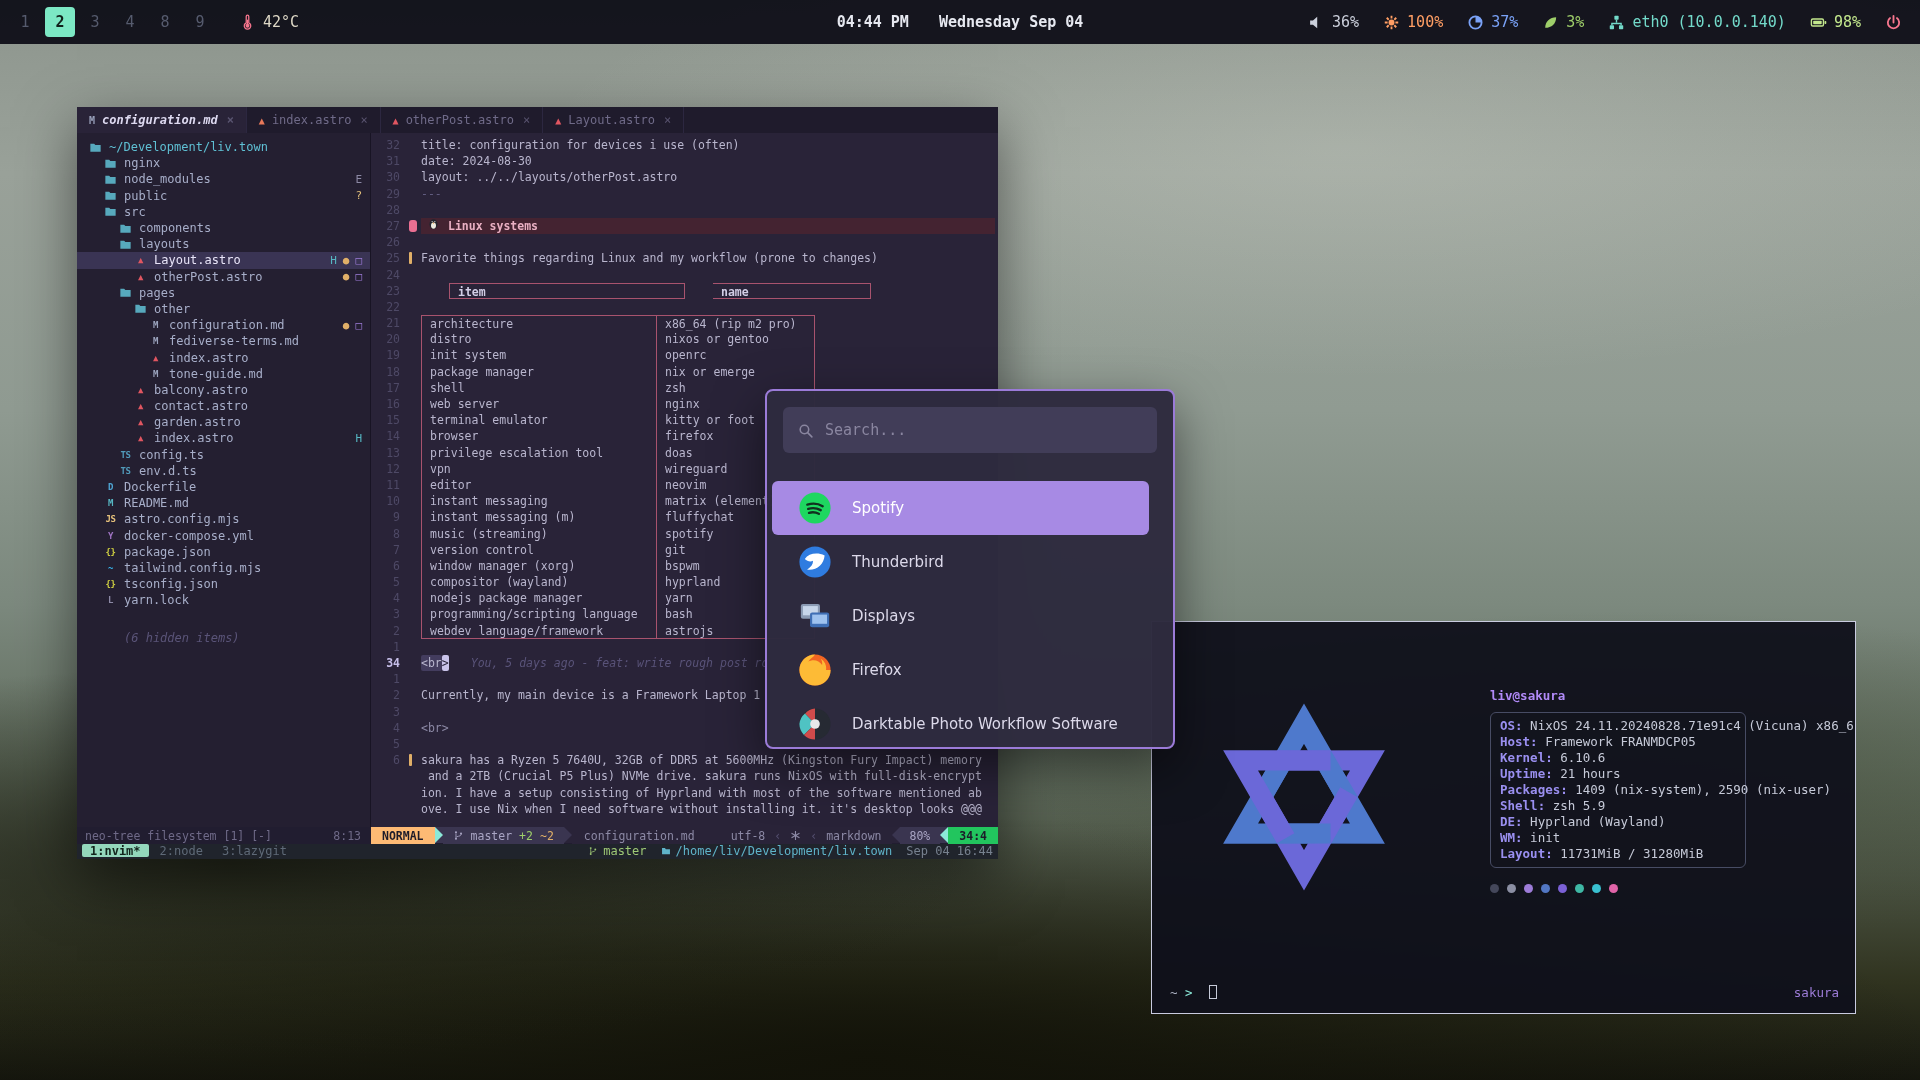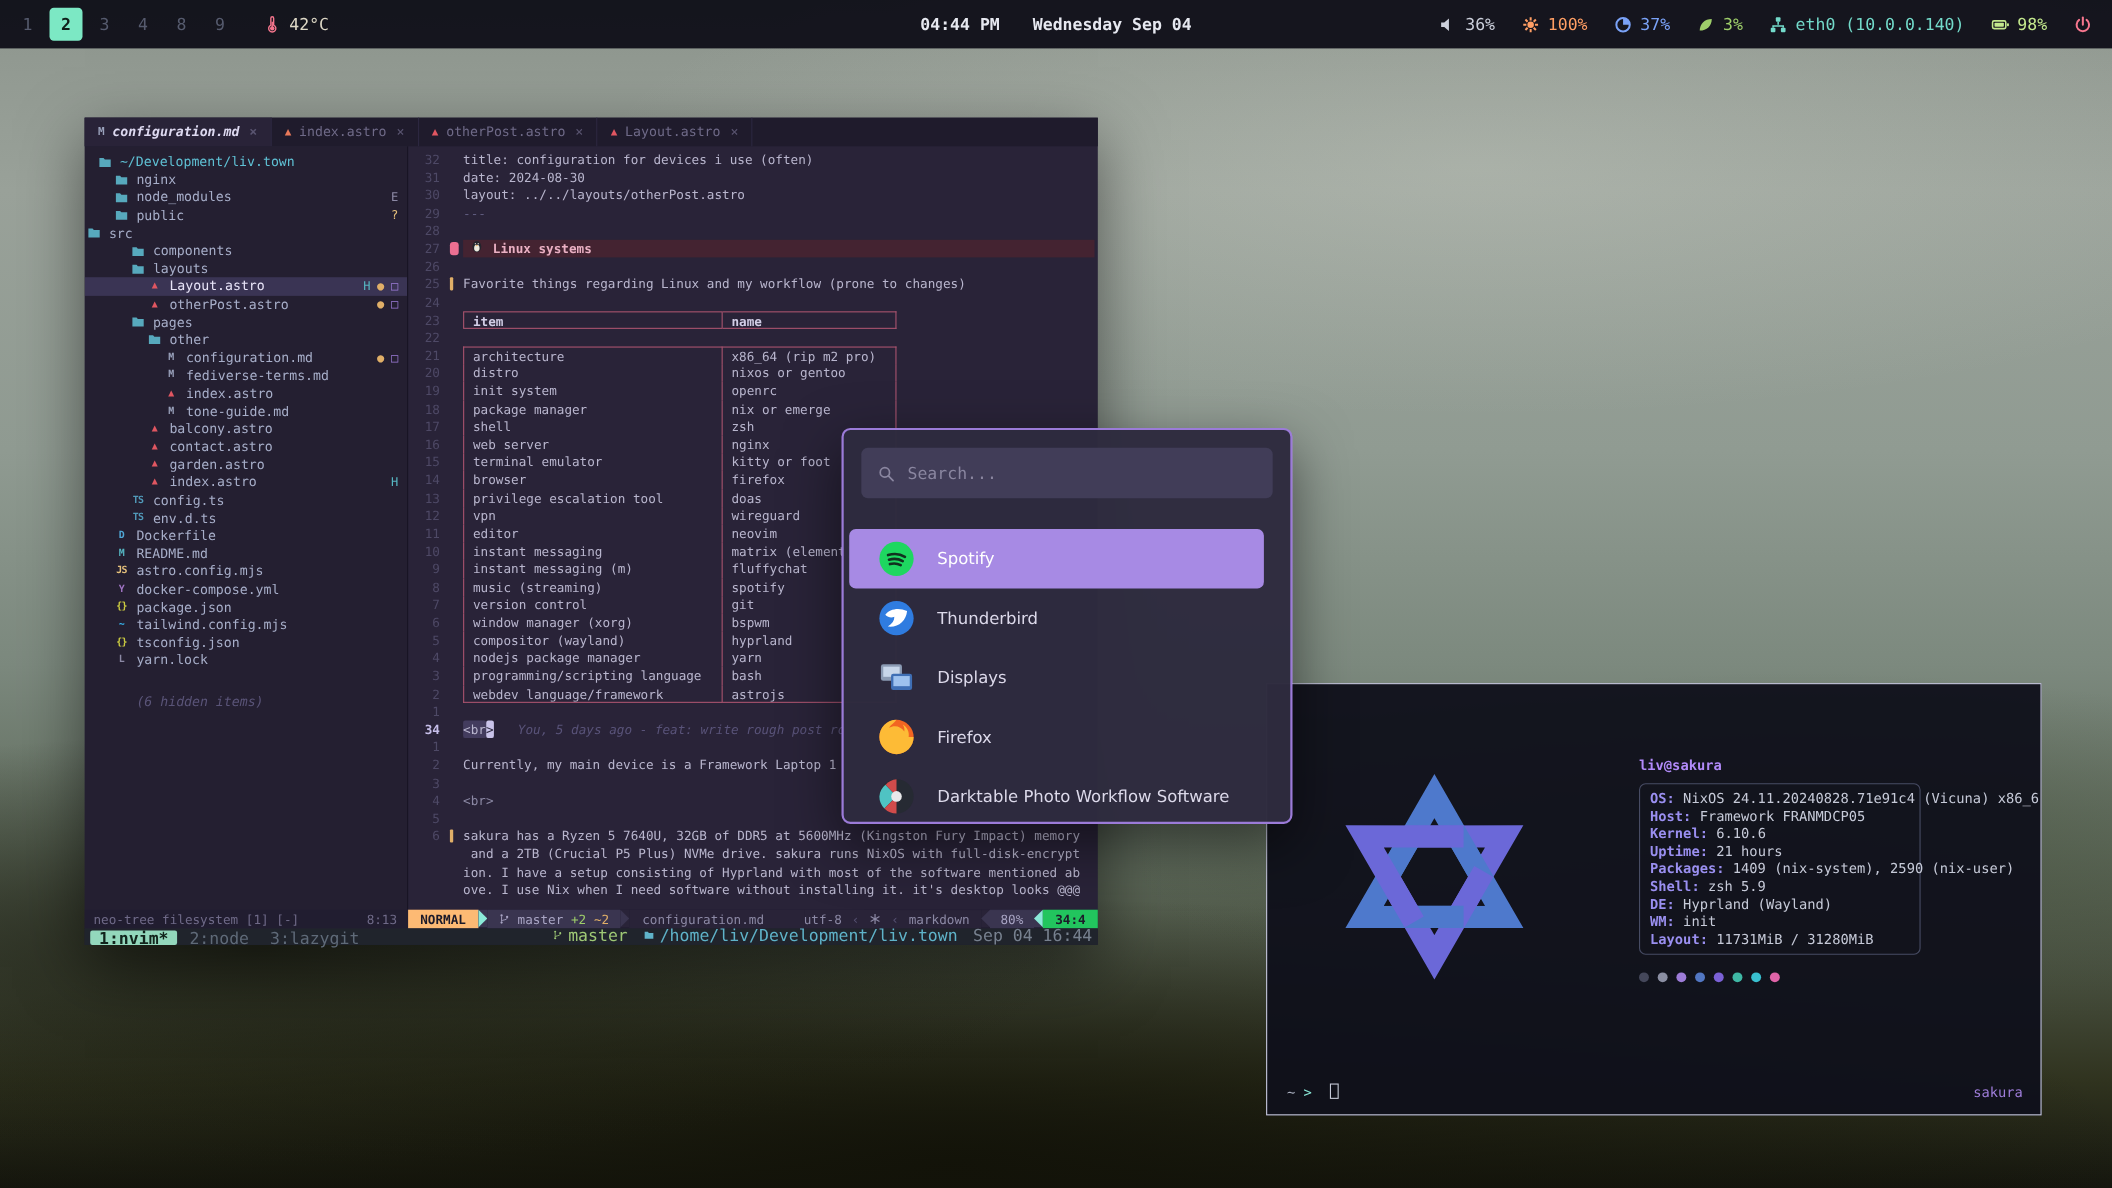--- a/index.html
+++ b/index.html
@@ -65,21 +65,21 @@
   .gut.cur { color:#c5bde8; font-weight:bold; }
   .sgn { width:12px; flex:none; display:flex; align-items:center; }
   .sbar { width:3px; height:12px; border-radius:1px; }
   .spill { width:8px; height:12px; border-radius:3px; background:#eb6f92; }
   .hband { flex:1; background:#442331; color:#eab0c3; font-weight:bold;
     display:flex; align-items:center; gap:8px; padding-left:6px; margin-right:3px; }
   .hband svg { width:13px; height:13px; }
   .tc { height:16.2px; padding:0 8px; overflow:hidden; white-space:pre; color:#b9b6ce; }
   .c1 { width:236px; flex:none; }
   .c2 { width:158px; flex:none; }
-  .th { border:1px solid #a8536e; font-weight:bold; color:#d2cee6; }
+  .th { border:1px solid #a8536e; font-weight:bold; color:#d2cee6;margin-left:28px; }
   .c2.th { border-left:none; }
   .trw .c1 { border-left:1px solid #a8536e; border-right:1px solid #a8536e; }
   .trw .c2 { border-right:1px solid #a8536e; }
   .tf { border-top:1px solid #a8536e; }
   .tla { border-bottom:1px solid #a8536e; }
   .selhl { background:#433c5e; border-radius:2px; }
   .curs { background:#c9c3ea; color:#221e33; border-radius:2px; }
   .blame { color:#595379; font-style:italic; margin-left:22px; }
   
   .statusline { height:17px; flex:none; display:flex; align-items:stretch; background:#211d30;
@@ -95,22 +95,22 @@
   .a4 { border-right:8px solid #8be9d8; background:#3a3550; }
   .sl-git { background:#3a3550; color:#a9a5c4; display:flex; align-items:center; gap:7px; padding:0 10px; }
   .sl-git svg, .sl-right svg { width:11px; height:11px; }
   .sl-git .add { color:#9ece6a; } .sl-git .chg { color:#e0af68; }
   .sl-file { flex:1; background:#292338; display:flex; align-items:center; padding-left:12px; }
   .sl-right { background:#292338; display:flex; align-items:center; gap:9px; padding-right:10px; }
   .sl-right .sep { color:#565172; }
   .sl-prog { background:#3a3550; color:#a9a5c4; display:flex; align-items:center; padding:0 10px; }
   .sl-pos2 { background:#22c55e; color:#1d1b2a; font-weight:bold; display:flex; align-items:center; padding:0 11px; }
   
-  .tmuxbar { height:15px; flex:none; background:#20242c; display:flex; align-items:flex-end;
-    font-size:15px; color:#5f6a78; padding:0 5px; }
+  .tmuxbar { height:15px; flex:none; background:#20242c; display:flex; align-items:flex-start;
+    font-size:12px; color:#5f6a78; padding:0 5px; }
   .twin { padding:0 8px; height:13px; display:flex; align-items:center; border-radius:2px; margin-right:3px; }
   .twin.active { background:#93d7bc; color:#12241c; font-weight:bold; }
   .tmux-right { margin-left:auto; display:flex; align-items:center; gap:14px; }
   .tmux-right .seg { display:flex; align-items:center; gap:5px; }
   .tmux-right svg { width:10px; height:10px; }
   .tm-branch { color:#9ec875; } .tm-path { color:#5fb3c9; } .tm-date { color:#77818f; }
   
   .launcher { position:absolute; left:765px; top:389px; width:410px; height:360px; z-index:6;
     background:rgba(46,43,62,.98); border:2px solid #9b7bd8; border-radius:8px; overflow:hidden;
     box-shadow:0 18px 50px rgba(0,0,0,.5); }
@@ -292,21 +292,21 @@
             <span class="ticn" style="color: rgb(87, 169, 189);">
               <svg viewBox="0 0 24 24" fill="currentColor">
                 <path d="M2.5 5h7l2.2 2.5h9.8V20h-19z"></path>
               </svg>
             </span>
             <span>public</span>
             <span class="tmarks">
               <span style="color: rgb(229, 192, 123);">?</span>
             </span>
           </div>
-          <div class="trow" style="">
+          <div class="trow" style="padding-left: 25px;">
             <span class="ticn" style="color: rgb(87, 169, 189);">
               <svg viewBox="0 0 24 24" fill="currentColor">
                 <path d="M2.5 5h7l2.2 2.5h9.8V20h-19z"></path>
               </svg>
             </span>
             <span>src</span>
           </div>
           <div class="trow" style="padding-left: 40px;">
             <span class="ticn" style="color: rgb(87, 169, 189);">
               <svg viewBox="0 0 24 24" fill="currentColor">

